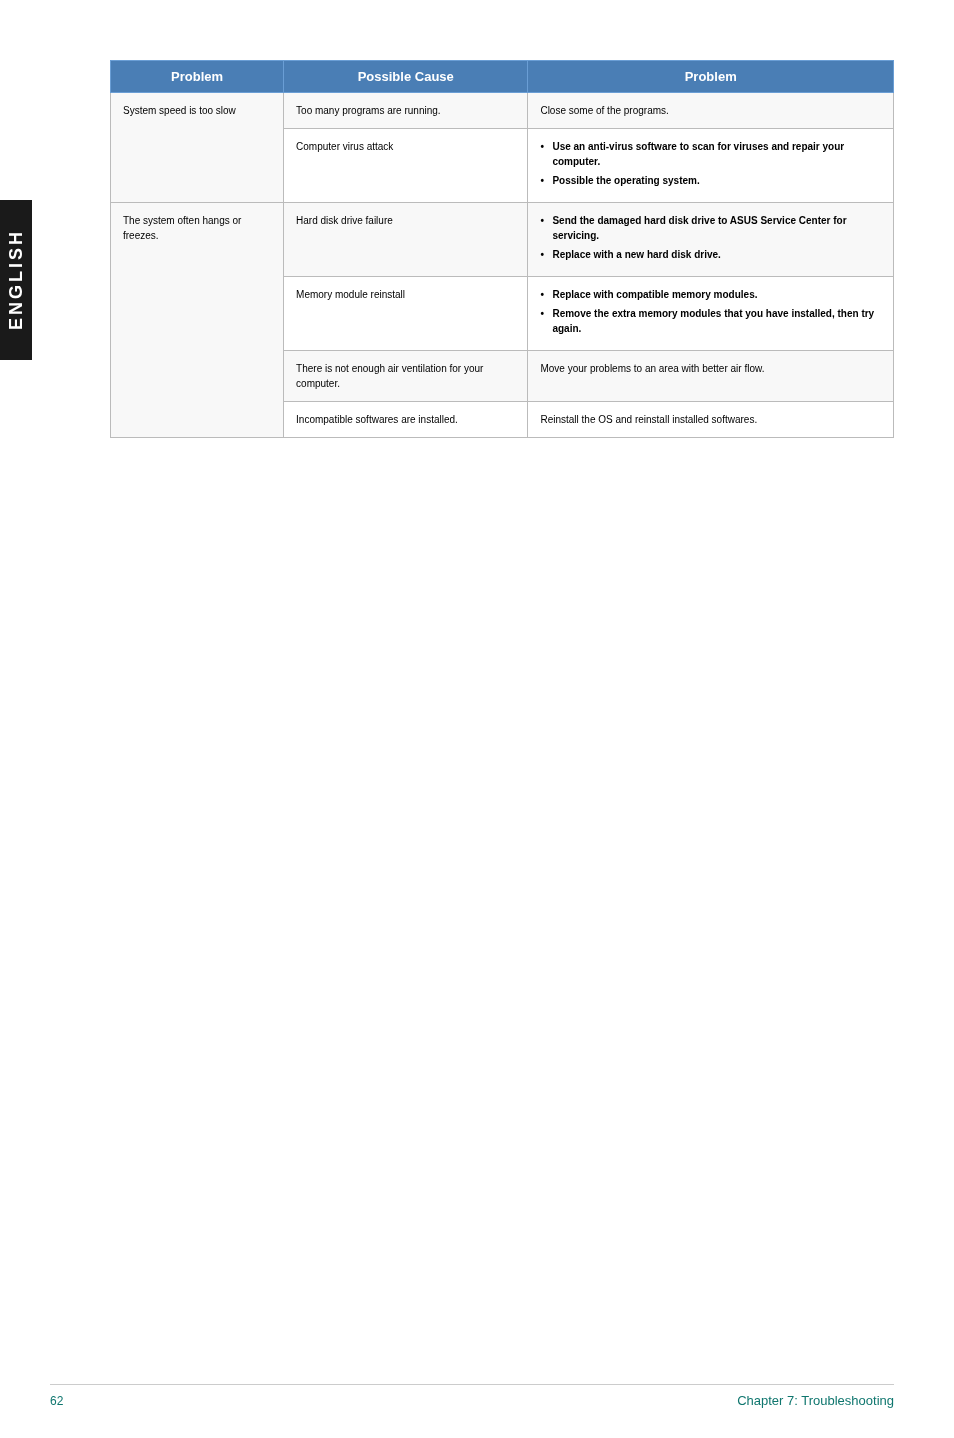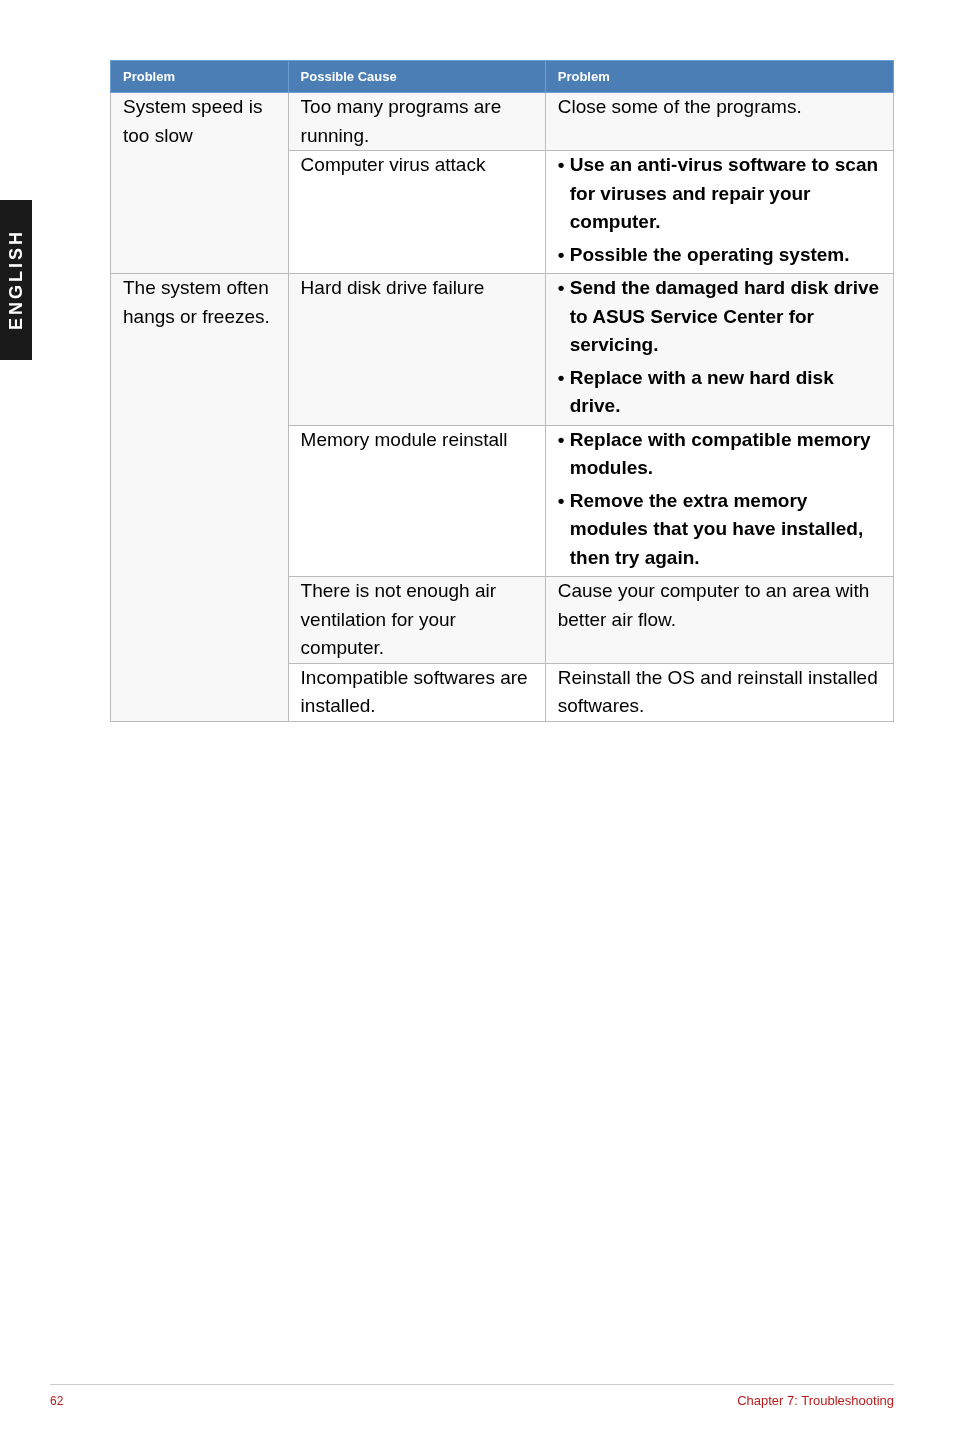--- a/index.html
+++ b/index.html
@@ -62,29 +62,29 @@
 
     .trouble-table thead tr {
       background-color: #4a7eb5;
     }
 
     .trouble-table thead th {
       color: #ffffff;
       font-weight: bold;
       font-size: 13px;
       padding: 8px 12px;
-      text-align: left;
+      text-align: center;
       border: 1px solid #6a9ed5;
     }
 
     .trouble-table tbody td {
-      padding: 0 12px;
+      padding: 10px 12px;
       border: 1px solid #bbbbbb;
       vertical-align: top;
-      font-size: 19px;
+      font-size: 10px;
       line-height: 1.5;
     }
 
     .trouble-table tbody tr:nth-child(odd) {
       background-color: #f8f8f8;
     }
 
     .trouble-table tbody tr:nth-child(even) {
       background-color: #ffffff;
     }
@@ -115,21 +115,21 @@
       position: absolute;
       bottom: 30px;
       left: 50px;
       right: 60px;
       display: flex;
       justify-content: space-between;
       align-items: center;
       border-top: 1px solid #cccccc;
       padding-top: 8px;
       font-size: 12px;
-      color: #b91c1c;
+      color: #0f766e;
     }
 
     .footer-page {
       font-size: 12px;
     }
 
     .footer-chapter {
       font-size: 13px;
     }
   </style>
@@ -182,21 +182,21 @@
           <td>Memory module reinstall</td>
           <td>
             <ul class="bullet-list">
               <li>Replace with compatible memory modules.</li>
               <li>Remove the extra memory modules that you have installed, then try again.</li>
             </ul>
           </td>
         </tr>
         <tr>
           <td>There is not enough air ventilation for your computer.</td>
-          <td>Cause your computer to an area with better air flow.</td>
+          <td>Move your problems to an area with better air flow.</td>
         </tr>
         <tr>
           <td>Incompatible softwares are installed.</td>
           <td>Reinstall the OS and reinstall installed softwares.</td>
         </tr>
       </tbody>
   </table>
 
 </div>
 

